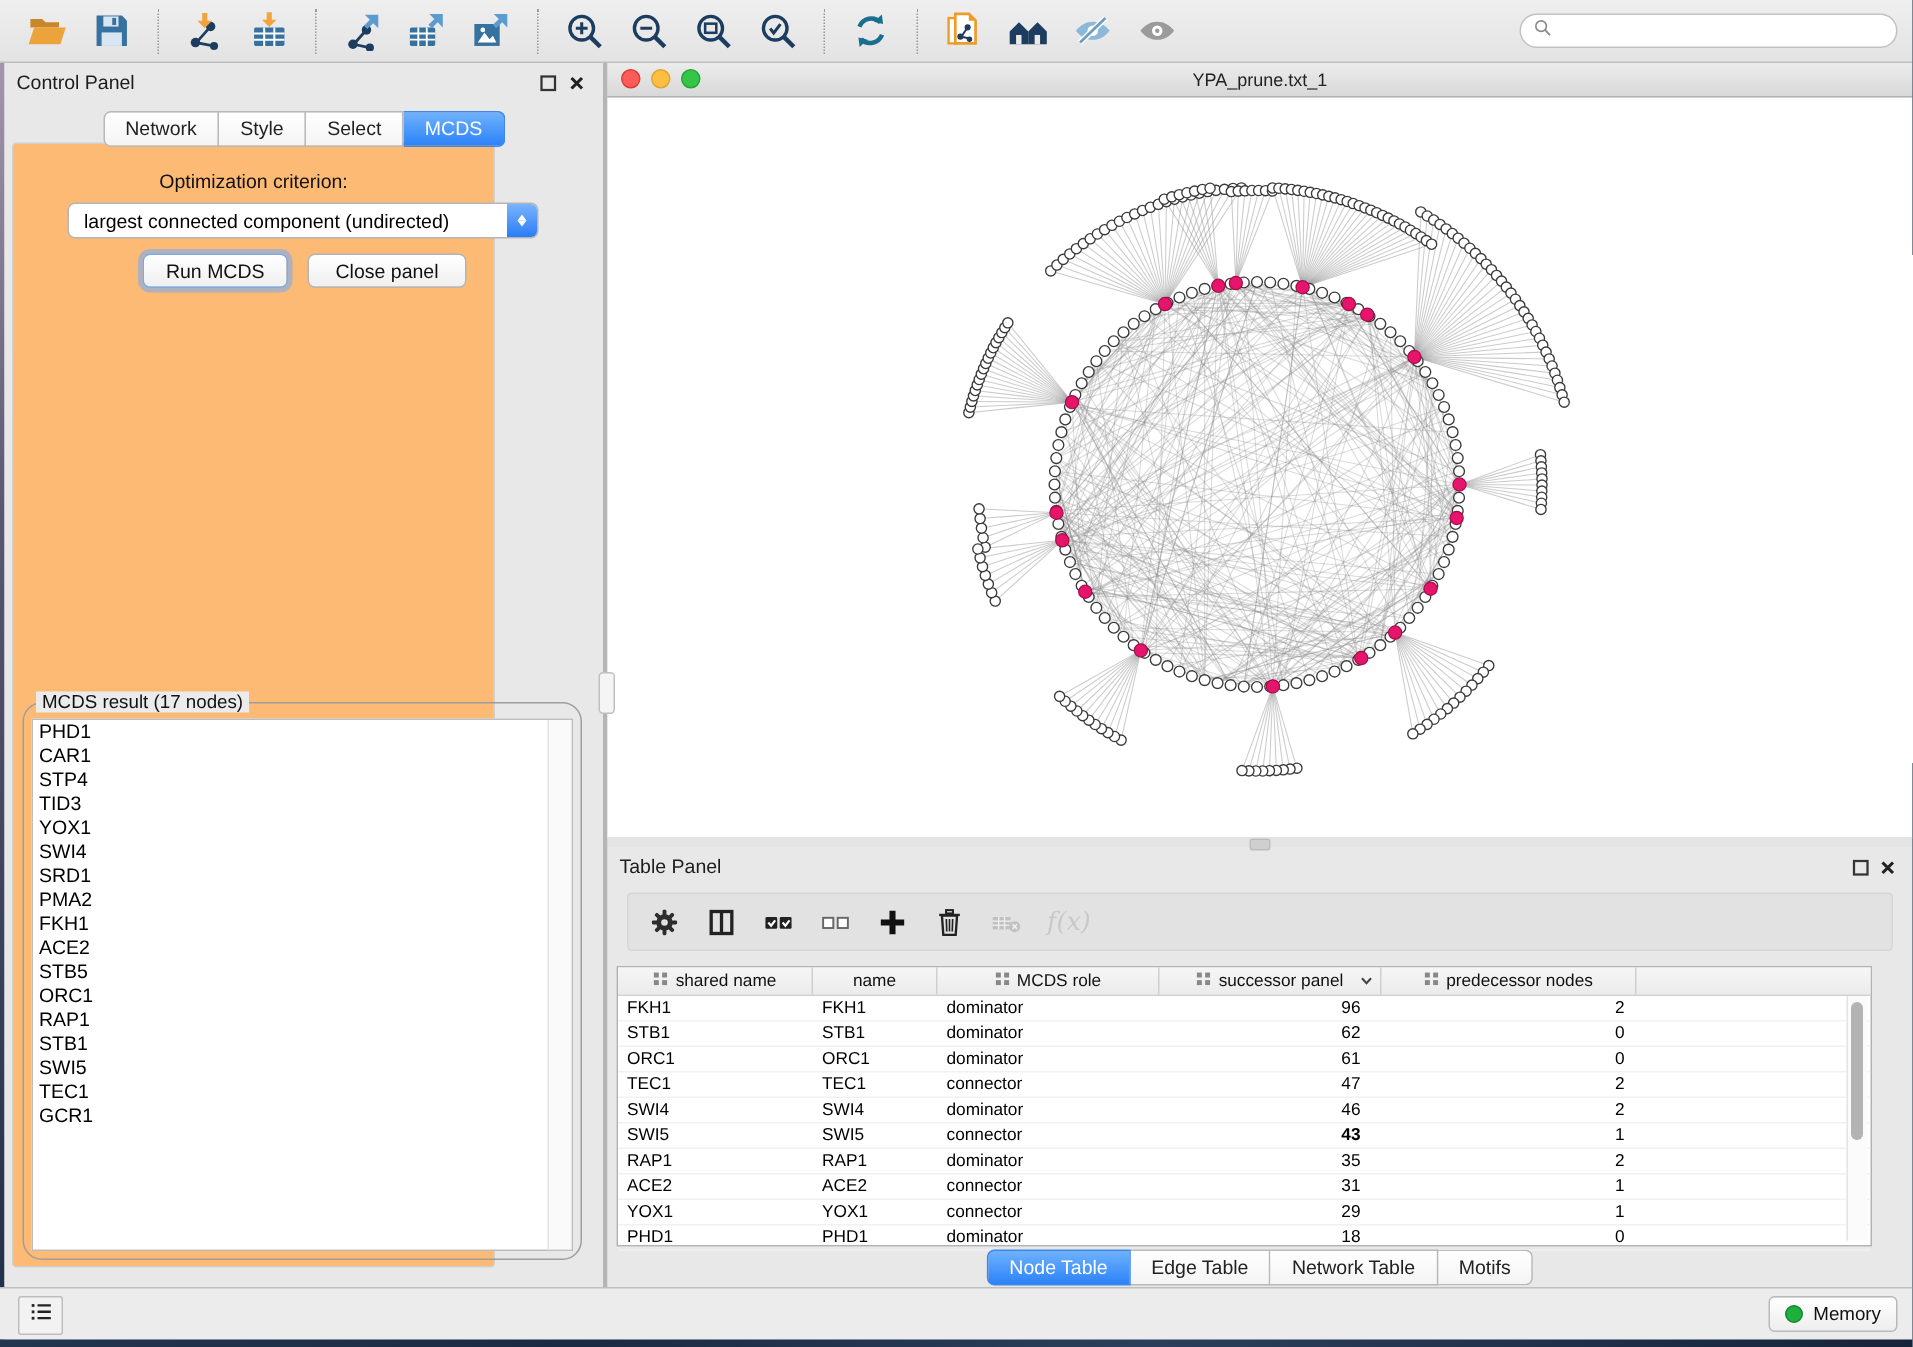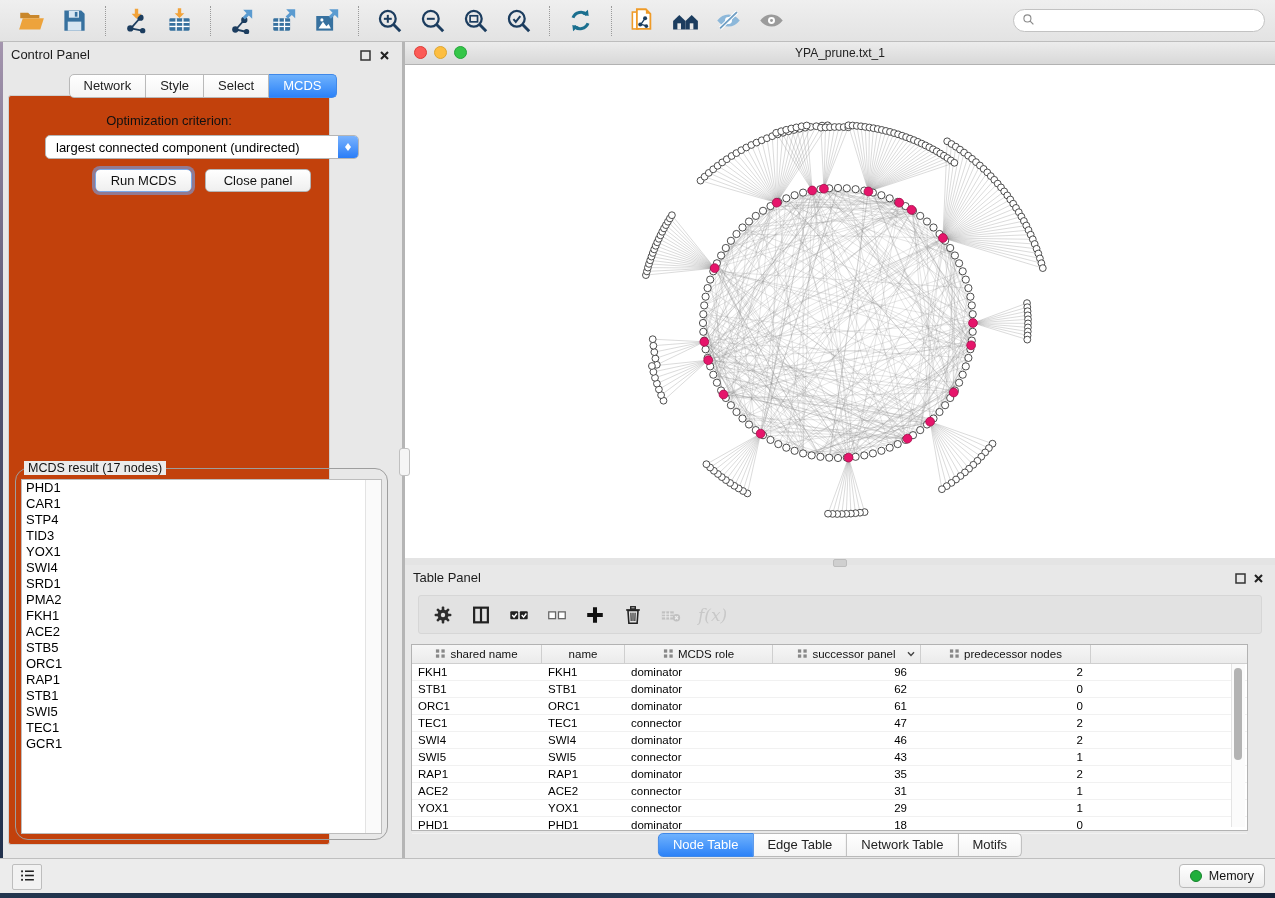--- a/index.html
+++ b/index.html
@@ -20,21 +20,21 @@
   .panel-head{position:absolute;left:0;top:0;width:100%;height:26px;}
   .panel-title{position:absolute;left:8px;top:0;line-height:26px;font-size:13px;color:#1c1c1c;}
   .win-ctl{position:absolute;top:7px;width:13px;height:13px;display:inline-flex;}
   .win-ctl svg{width:13px;height:13px;}
   #cp-float{right:30px;} #cp-close{right:11px;}
   .seg-tabs{position:absolute;top:32px;left:50%;transform:translateX(-50%);display:flex;z-index:3;}
   .seg{height:22px;line-height:22px;padding:0 14px;background:linear-gradient(#fff,#f4f4f4);border:1px solid #b9b9b9;border-left:none;font-size:13px;color:#222;white-space:nowrap;}
   .seg:first-child{border-left:1px solid #b9b9b9;border-radius:5px 0 0 5px;}
   .seg:last-child{border-radius:0 5px 5px 0;}
   .seg.active{background:linear-gradient(#6fb2fd,#2c82f8);color:#fff;border-color:#3f88e8;}
-  .tab-card{position:absolute;left:5px;top:53px;width:322px;height:750px;background:#c2410c;border:1px solid #d0d0d0;border-radius:3px;box-sizing:border-box;}
+  .tab-card{position:absolute;left:5px;top:53px;width:322px;height:750px;background:#fdba74;border:1px solid #d0d0d0;border-radius:3px;box-sizing:border-box;}
   .opt-label{position:absolute;top:17px;width:100%;text-align:center;font-size:13px;color:#111;}
   .dropdown{position:absolute;left:36px;top:39px;width:314px;height:24px;background:#fff;border:1px solid #b5b5b5;border-radius:5px;display:flex;align-items:center;font-size:13px;padding-left:10px;box-sizing:border-box;}
   .dd-stepper{margin-left:auto;width:20px;height:22px;background:linear-gradient(#7ab3fd,#2a7df7);border-radius:0 4px 4px 0;display:flex;flex-direction:column;align-items:center;justify-content:center;gap:2px;}
   .tri-up{width:0;height:0;border:3.5px solid transparent;border-bottom:4.5px solid #fff;margin-bottom:-1px;}
   .tri-down{width:0;height:0;border:3.5px solid transparent;border-top:4.5px solid #fff;margin-top:-1px;}
   .btn{position:absolute;height:23px;background:linear-gradient(#fff,#efefef);border:1px solid #b4b4b4;border-radius:5px;font-size:13px;font-family:"Liberation Sans",sans-serif;color:#111;}
   #run-btn{left:86px;top:73px;width:97px;box-shadow:0 0 0 3px rgba(110,170,255,.55);border-color:#7aa9e8;}
   #close-btn{left:196px;top:73px;width:106px;}
   .group{position:absolute;left:6px;top:372px;width:371px;height:370px;border:1px solid #9e9e9e;border-radius:13px;}
   .group-title{position:absolute;top:-8px;left:8px;background:#ebebeb;padding:0 4px;font-size:12.5px;color:#111;}
@@ -1324,21 +1324,21 @@
             <div class="td" style="width: 130px; text-align: left; padding: 0px 0px 0px 6px;">SWI4</div>
             <div class="td" style="width: 83px; text-align: left; padding: 0px 0px 0px 6px;">SWI4</div>
             <div class="td" style="width: 148px; text-align: left; padding: 0px 0px 0px 6px;">dominator</div>
             <div class="td" style="width: 148px; text-align: right; padding: 0px 14px 0px 0px;">46</div>
             <div class="td" style="width: 170px; text-align: right; padding: 0px 8px 0px 0px;">2</div>
           </div>
           <div class="tr">
             <div class="td" style="width: 130px; text-align: left; padding: 0px 0px 0px 6px;">SWI5</div>
             <div class="td" style="width: 83px; text-align: left; padding: 0px 0px 0px 6px;">SWI5</div>
             <div class="td" style="width: 148px; text-align: left; padding: 0px 0px 0px 6px;">connector</div>
-            <div class="td" style="width: 148px; text-align: right; padding: 0px 14px 0px 0px;">43</div>
+            <div class="td" style="width: 148px; text-align: right; padding: 0px 14px 0px 0px; font-weight: bold;">43</div>
             <div class="td" style="width: 170px; text-align: right; padding: 0px 8px 0px 0px;">1</div>
           </div>
           <div class="tr">
             <div class="td" style="width: 130px; text-align: left; padding: 0px 0px 0px 6px;">RAP1</div>
             <div class="td" style="width: 83px; text-align: left; padding: 0px 0px 0px 6px;">RAP1</div>
             <div class="td" style="width: 148px; text-align: left; padding: 0px 0px 0px 6px;">dominator</div>
             <div class="td" style="width: 148px; text-align: right; padding: 0px 14px 0px 0px;">35</div>
             <div class="td" style="width: 170px; text-align: right; padding: 0px 8px 0px 0px;">2</div>
           </div>
           <div class="tr">

